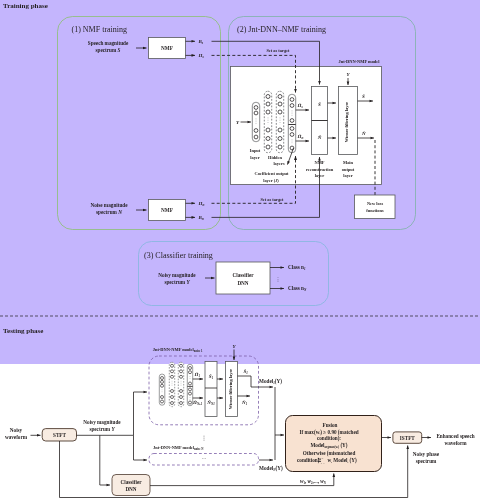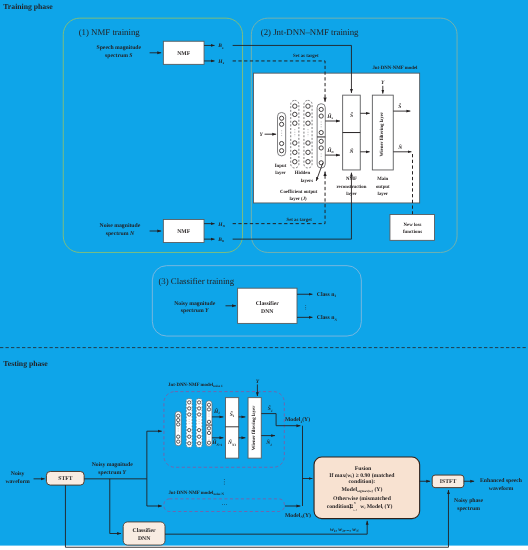--- a/index.html
+++ b/index.html
@@ -1,17 +1,17 @@
 <!DOCTYPE html>
 <html><head>
 <meta charset="utf-8">
 <style>
   html,body{margin:0;padding:0;background:#fff;}
   body{width:480px;height:500px;overflow:hidden;font-family:"Liberation Serif",serif;}
-  #root{position:relative;width:480px;height:496px;background:#0ea5e9;}
+  #root{position:relative;width:480px;height:364px;background:#c4b5fd;}
   svg{display:block;}
   text{fill:#231f20;font-family:"Liberation Serif",serif;}
   .ph{font-weight:bold;font-size:7px;}
   .grp-lab{font-size:8px;}
   .lab{font-size:5.2px;font-weight:bold;}
   .lab-s{font-size:4.4px;font-weight:bold;}
   .sym{font-size:5px;font-weight:bold;font-style:italic;}
   .box{fill:#fff;stroke:#58595b;stroke-width:0.8;}
   .ln{stroke:#231f20;stroke-width:0.8;fill:none;}
   .dash{stroke:#231f20;stroke-width:0.9;fill:none;stroke-dasharray:3 2.2;}

